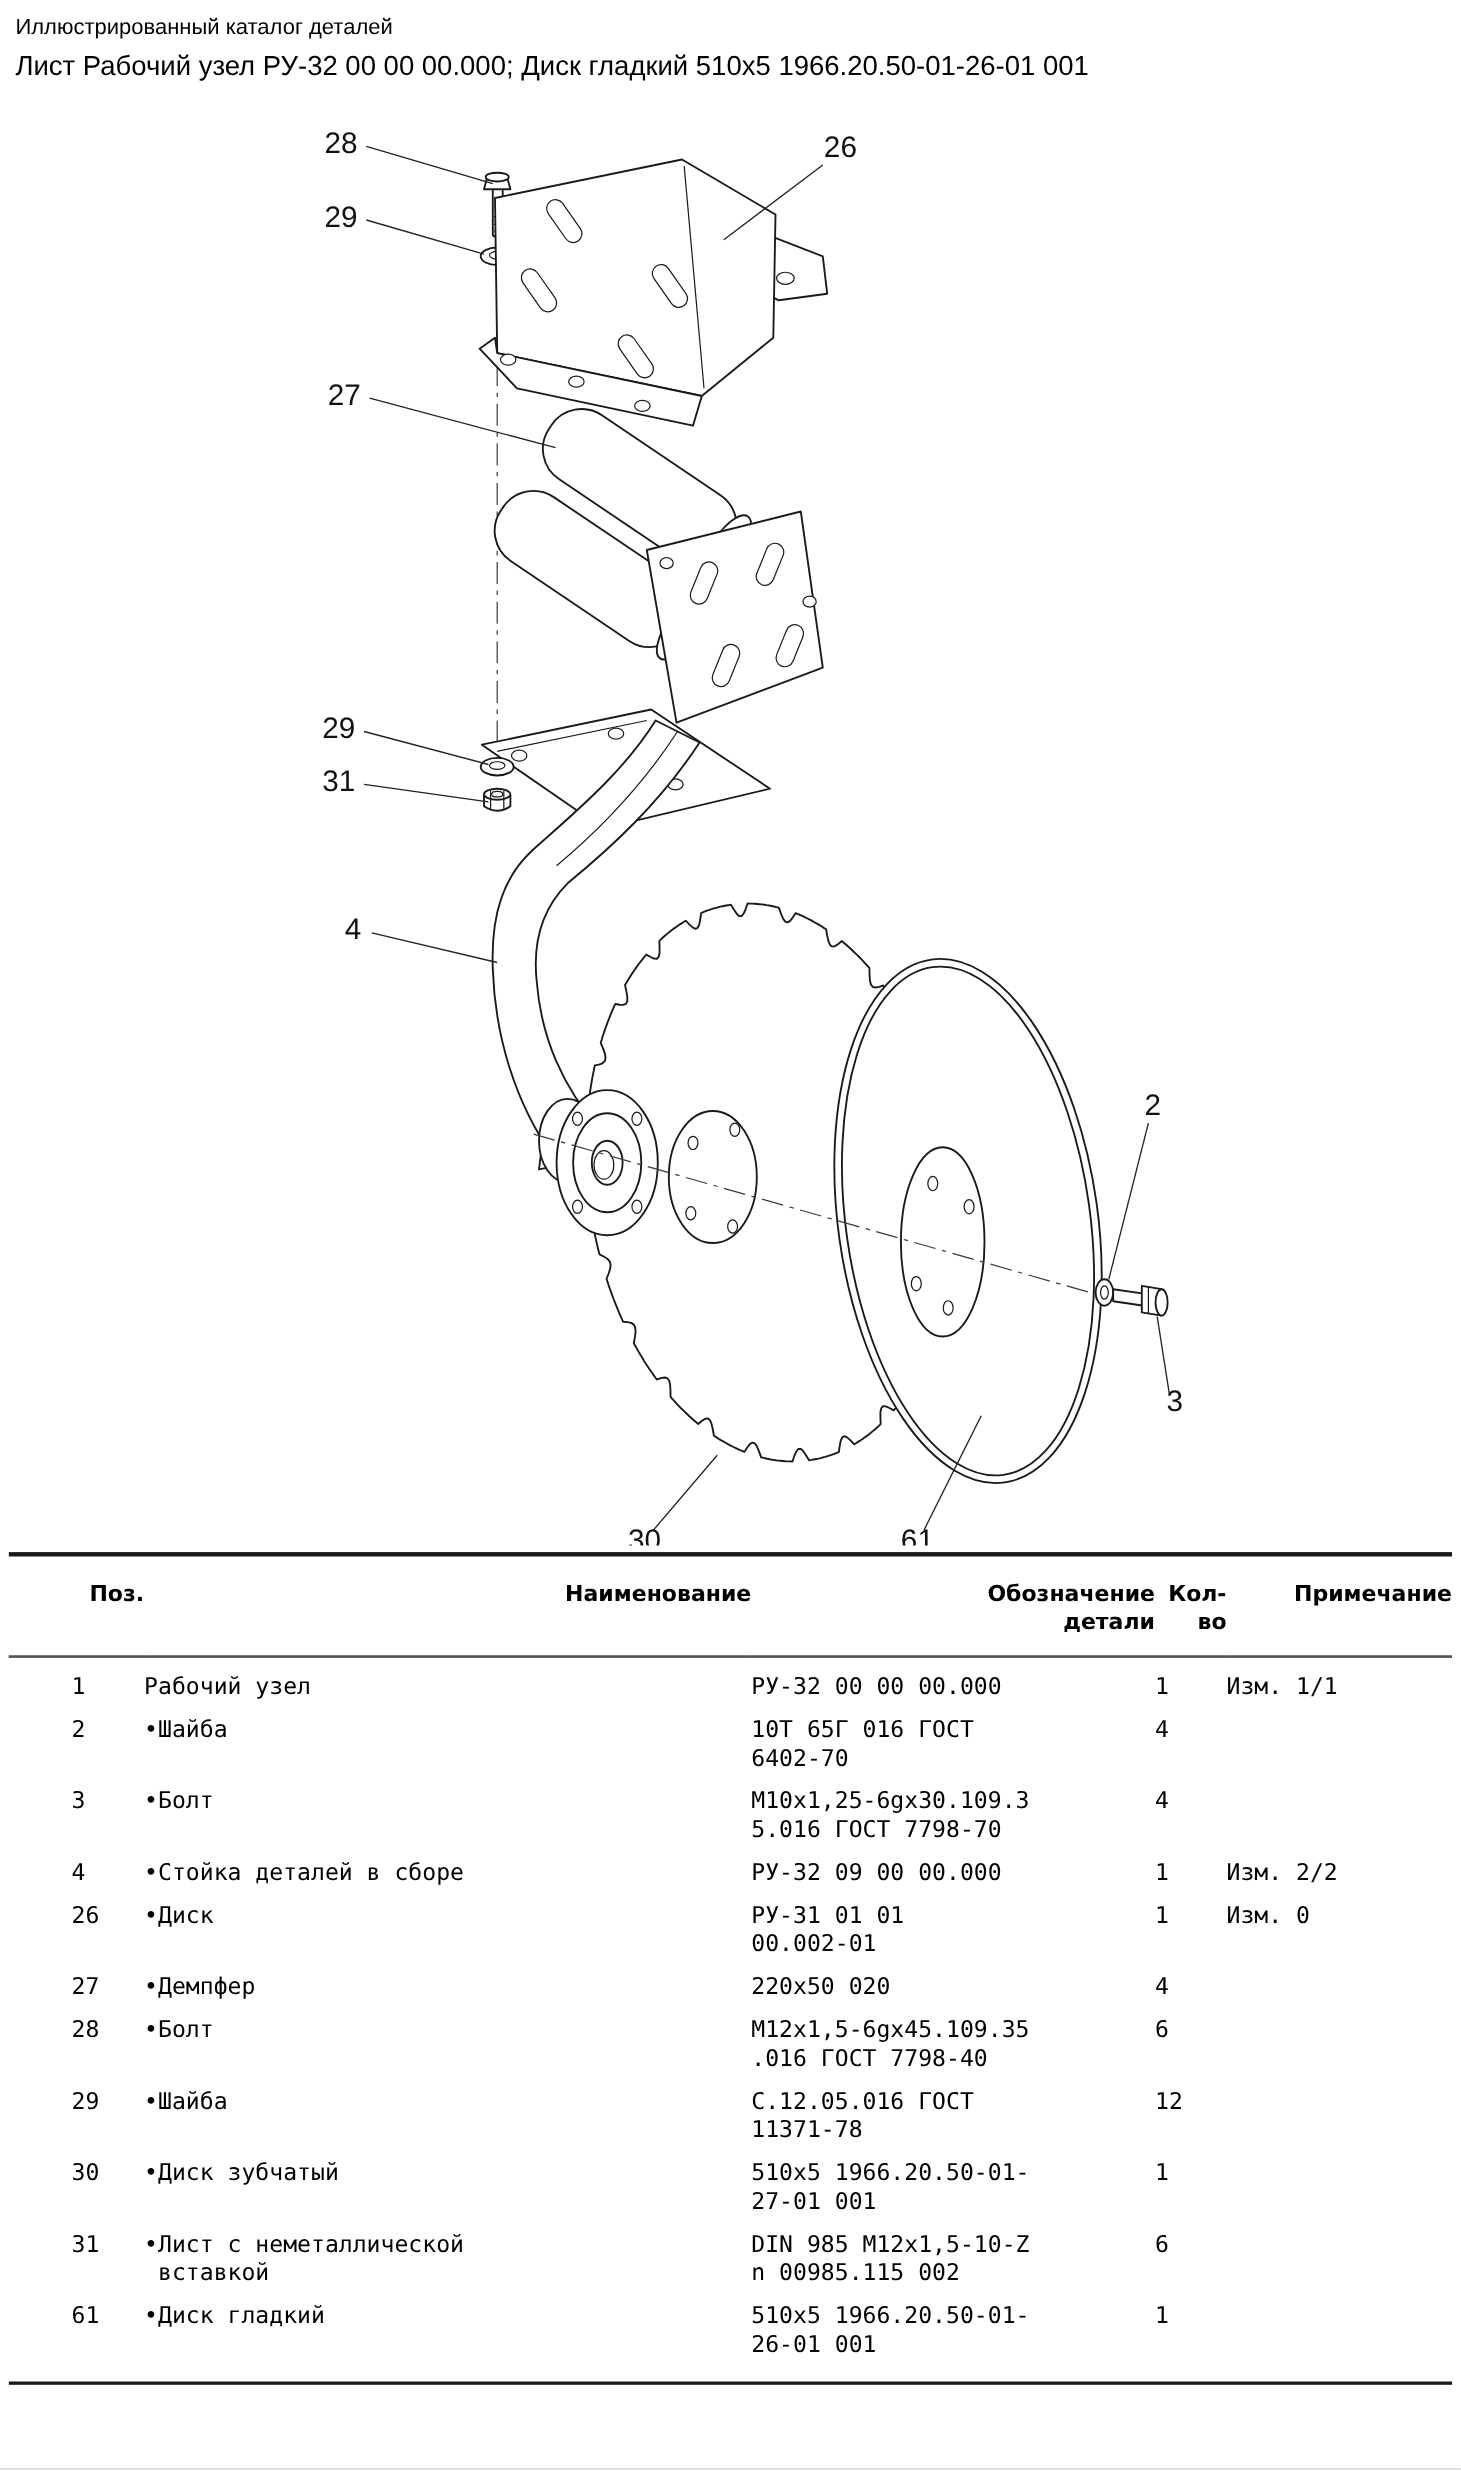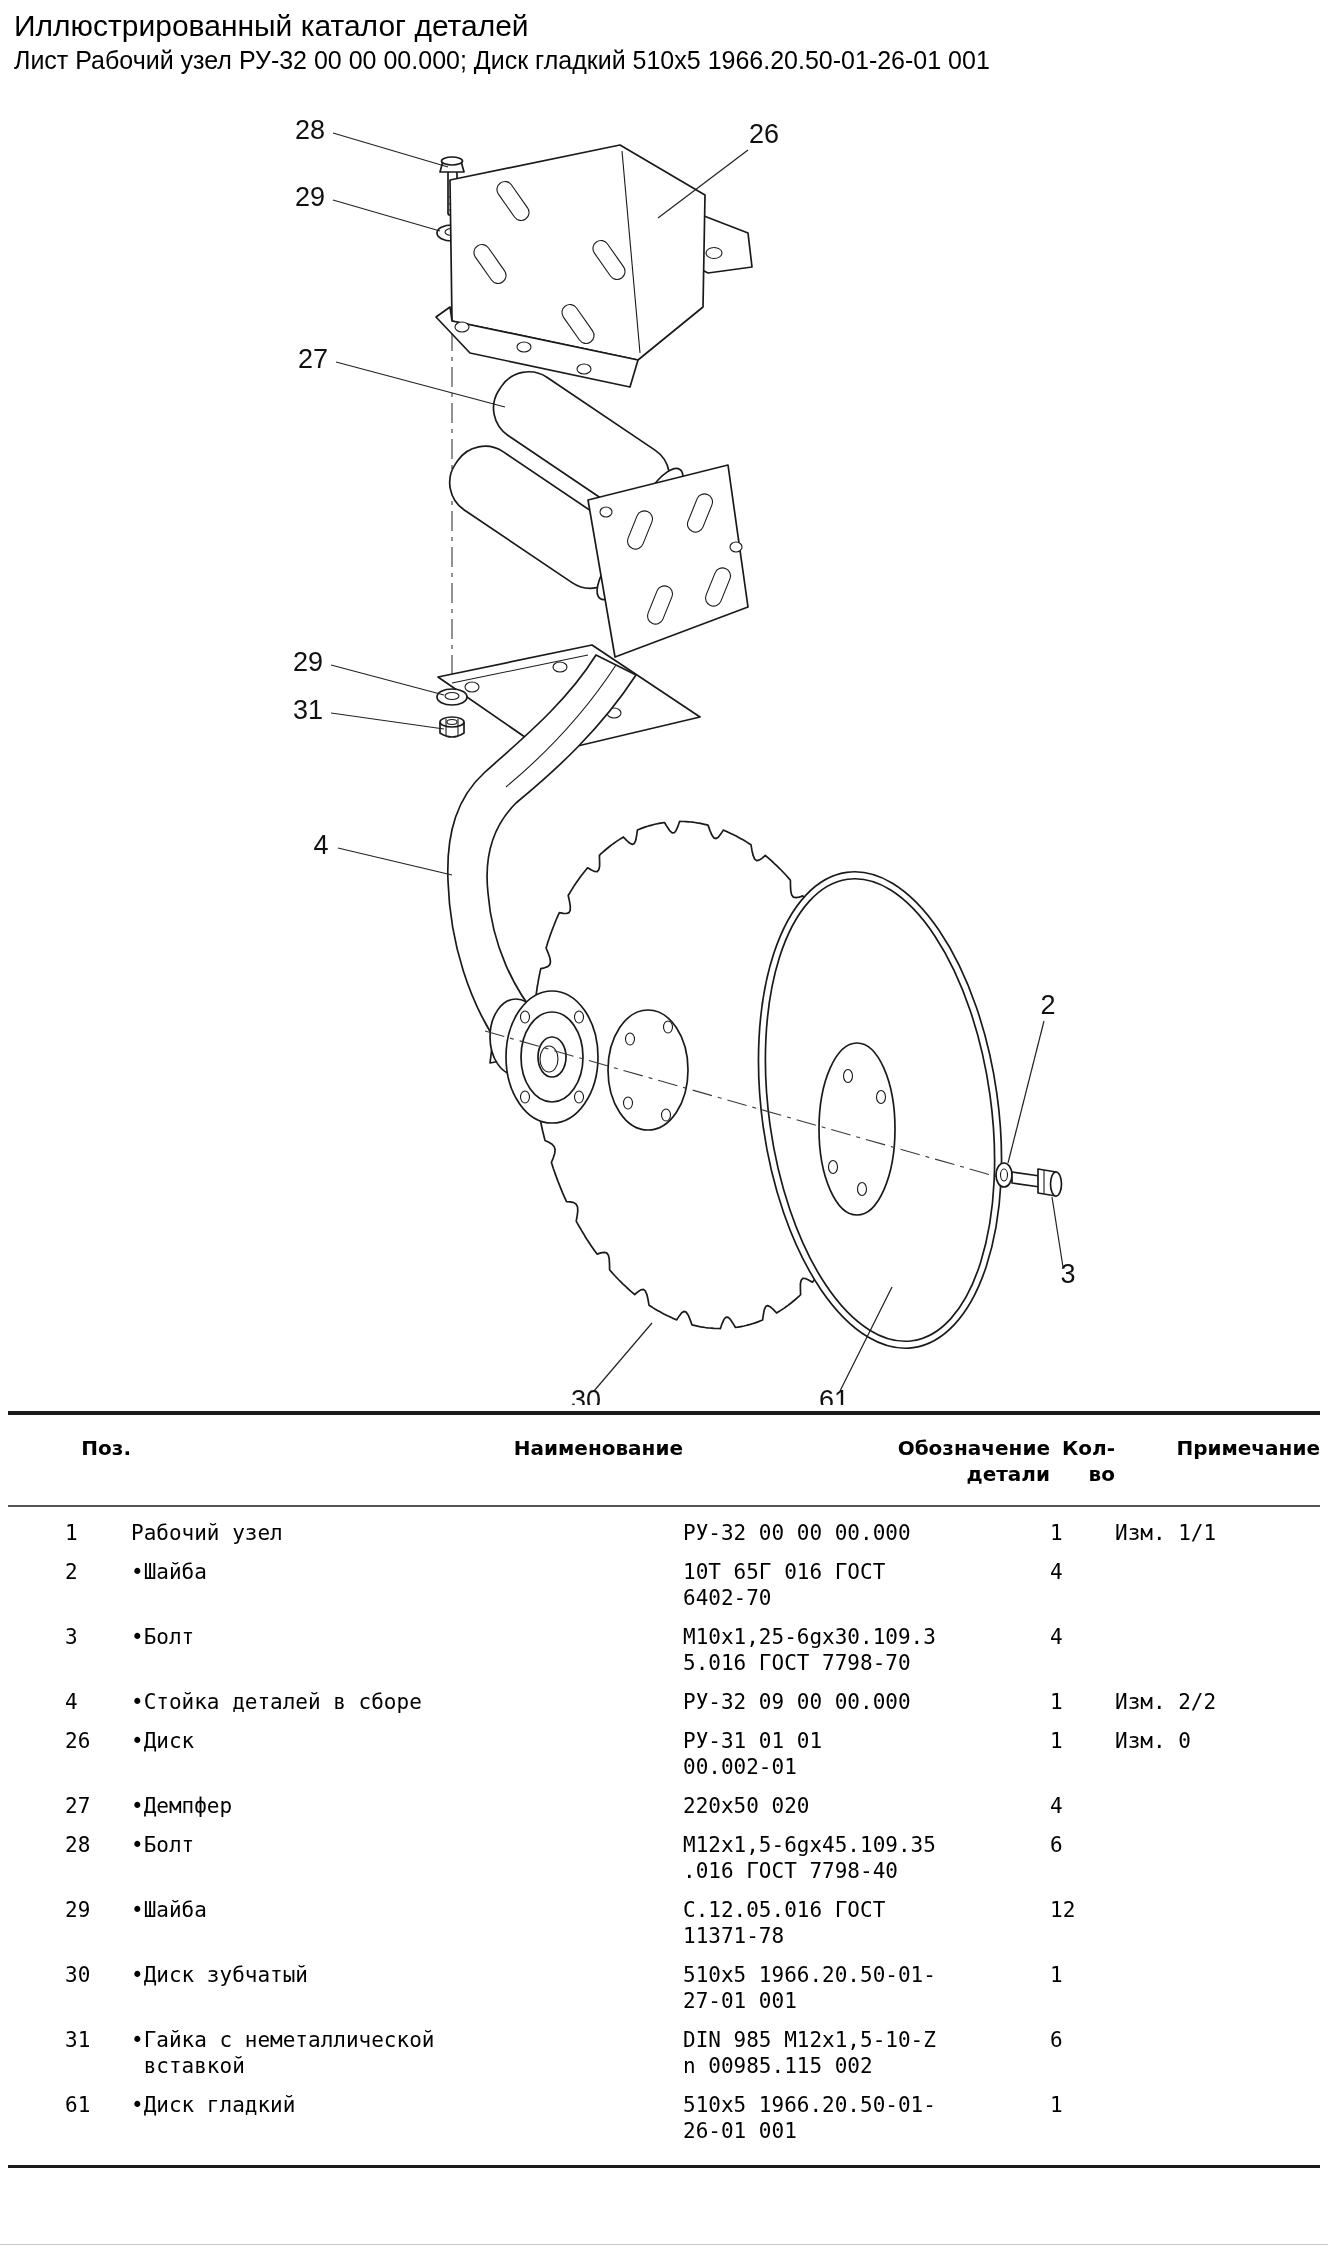--- a/index.html
+++ b/index.html
@@ -1,19 +1,19 @@
 <!DOCTYPE html>
 <html><head>
 <meta charset="utf-8">
 <style>
   html,body{margin:0;padding:0}
   body{width:1328px;height:2251px;background:#fff;position:relative;
        font-family:"Liberation Sans",sans-serif;color:#000;overflow:hidden}
   .doc-header{position:absolute;left:14px;top:8px}
-  .title{font-size:30px;line-height:35px;white-space:nowrap}
+  .title{font-size:20px;line-height:35px;white-space:nowrap}
   .subtitle{font-size:25px;line-height:34px;white-space:nowrap}
   .diagram{position:absolute;left:0;top:75px}
   .diagram .part{fill:#fff;stroke:#1a1a1a;stroke-width:1.7;stroke-linejoin:round}
   .diagram .part-nofill{fill:none;stroke:#1a1a1a;stroke-width:1.7;stroke-linejoin:round}
   .diagram .detail{fill:none;stroke:#1a1a1a;stroke-width:1.1}
   .diagram .hole{fill:#fff;stroke:#1a1a1a;stroke-width:1.1}
   .diagram .leader{stroke:#222;stroke-width:1.2;fill:none}
   .diagram .axis{stroke:#3a3a3a;stroke-width:1.1;fill:none;stroke-dasharray:20 6 4 6}
   .diagram .callout{font:27px "Liberation Sans",sans-serif;fill:#111;text-anchor:middle}
   .parts-table{position:absolute;left:8px;top:1411px;width:1312px;
@@ -279,21 +279,21 @@
       <tr>
         <td>30</td>
         <td>•Диск зубчатый</td>
         <td>510х5 1966.20.50-01-
 27-01 001</td>
         <td>1</td>
         <td></td>
       </tr>
       <tr>
         <td>31</td>
-        <td>•Гайка с неметаллической
+        <td>•Лист с неметаллической
  вставкой</td>
         <td>DIN 985 М12х1,5-10-Z
 n 00985.115 002</td>
         <td>6</td>
         <td></td>
       </tr>
       <tr>
         <td>61</td>
         <td>•Диск гладкий</td>
         <td>510х5 1966.20.50-01-

